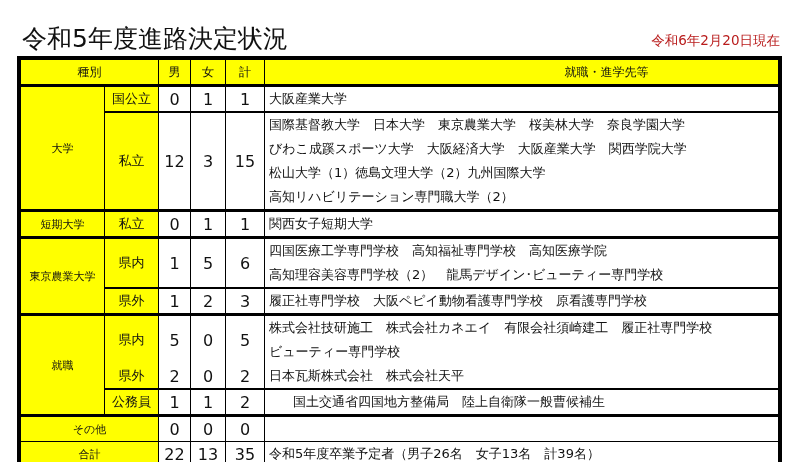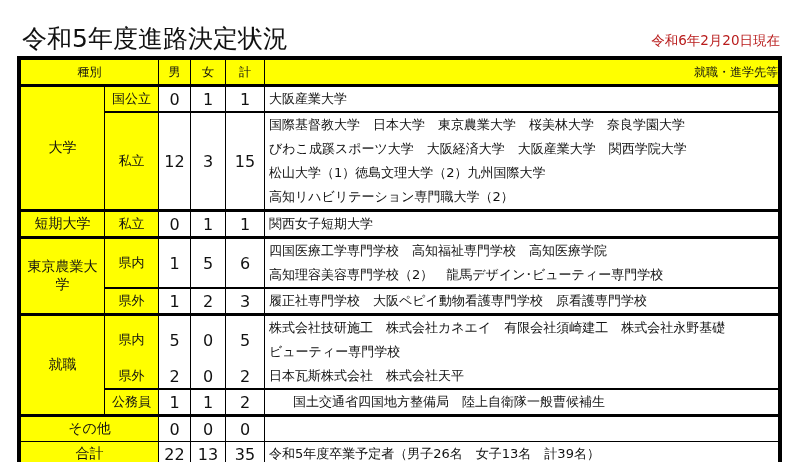--- a/index.html
+++ b/index.html
@@ -2,21 +2,21 @@
 <html><head>
 <meta charset="utf-8">
 <style>
   html, body { margin:0; padding:0; background:#ffffff; }
   body { width:794px; height:462px; position:relative; overflow:hidden;
          font-family:"DejaVu Sans", "Liberation Sans", sans-serif; color:#111; }
   .title { position:absolute; left:22px; top:22px; font-size:25px; letter-spacing:0px; color:#111; }
   .asof { position:absolute; right:14px; top:32px; font-size:13.5px; color:#b91c1c; }
   .tbl { position:absolute; left:17px; top:56px; width:765px; border:3px solid #000; box-sizing:border-box; }
   table { border-collapse:collapse; width:100%; table-layout:fixed; }
-  td { border:1px solid #000; padding:0; font-size:14px; height:24px; }
+  td { border:1px solid #000; padding:0; font-size:11px; height:24px; }
   .y { background:#ffff00; text-align:center; }
   .hdr td { border-bottom:3px solid #000; height:24px; font-size:12px;margin-top:37px; }
   .num { text-align:center; font-size:16px; }
   .dest { padding-left:4px; font-size:13px; line-height:24px; }
   .dest div { white-space:nowrap; }
   .thick-top td { border-top:3px solid #000; }
   .sub { font-size:13px; text-align:center; }
   .nob { border-bottom:none !important; }
   .not { border-top:none !important; }
 </style>
@@ -36,21 +36,21 @@
         <col style="width:39px">
         <col>
   </colgroup>
 
   <tbody>
         <tr class="hdr">
     <td class="y" colspan="2">種別</td>
     <td class="y">男</td>
     <td class="y">女</td>
     <td class="y">計</td>
-    <td class="y" style="text-align:right;padding-left:170px;">就職・進学先等</td>
+    <td class="y" style="text-align:center;padding-left:170px;">就職・進学先等</td>
   </tr>
 
   <tr>
     <td class="y" rowspan="2">大学</td>
     <td class="y sub">国公立</td>
     <td class="num">0</td>
     <td class="num">1</td>
     <td class="num">1</td>
     <td class="dest">
       <div>大阪産業大学</div>
@@ -101,21 +101,21 @@
     </td>
   </tr>
 
   <tr class="thick-top">
     <td class="y" rowspan="3">就職</td>
     <td class="y sub nob">県内</td>
     <td class="num nob">5</td>
     <td class="num nob">0</td>
     <td class="num nob">5</td>
     <td class="dest nob">
-      <div>株式会社技研施工　株式会社カネエイ　有限会社須崎建工　株式会社永野基礎</div>
+      <div>株式会社技研施工　株式会社カネエイ　有限会社須崎建工　履正社専門学校</div>
       <div>ビューティー専門学校</div>
     </td>
   </tr>
   <tr>
     <td class="y sub not">県外</td>
     <td class="num not">2</td>
     <td class="num not">0</td>
     <td class="num not">2</td>
     <td class="dest not">
       <div>日本瓦斯株式会社　株式会社天平</div>

